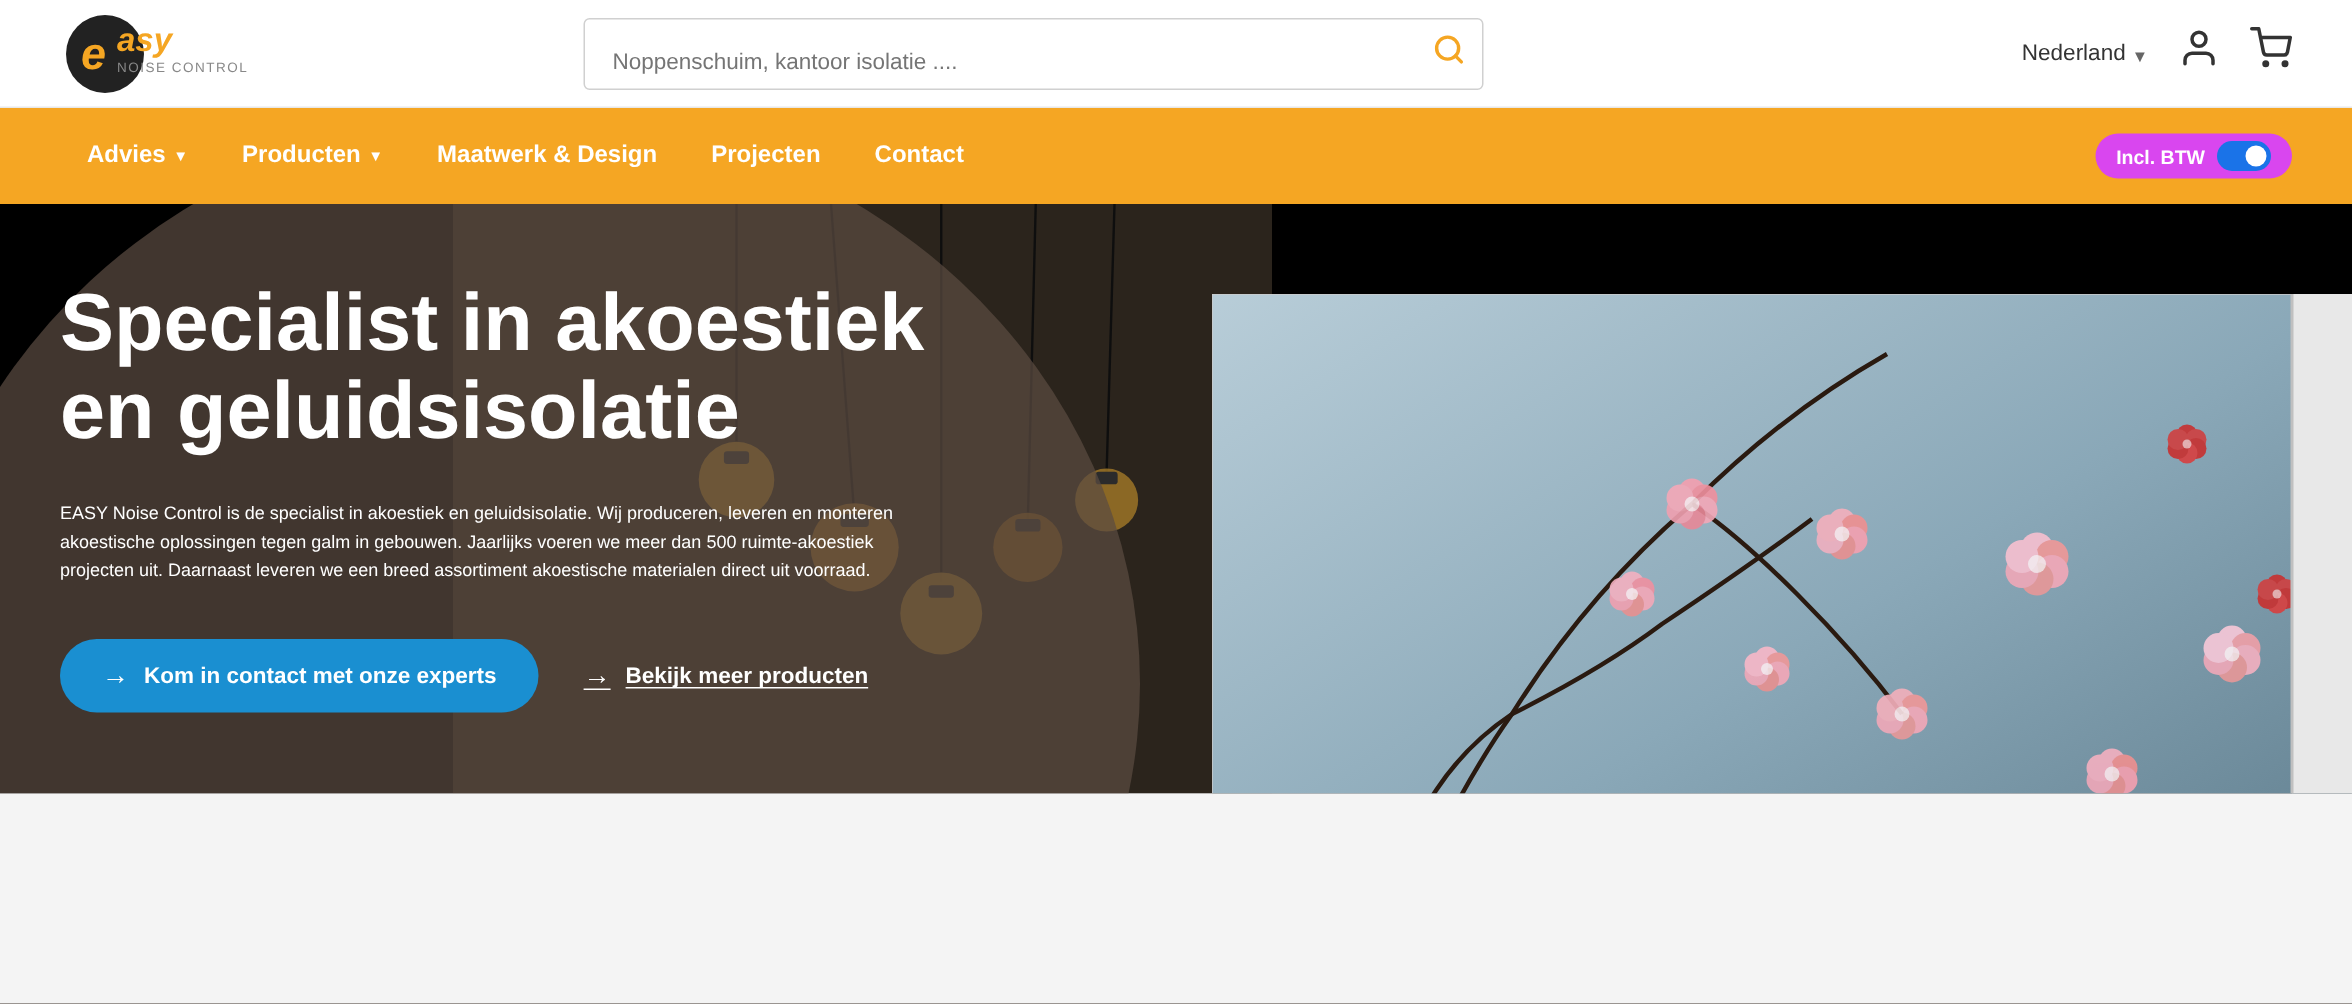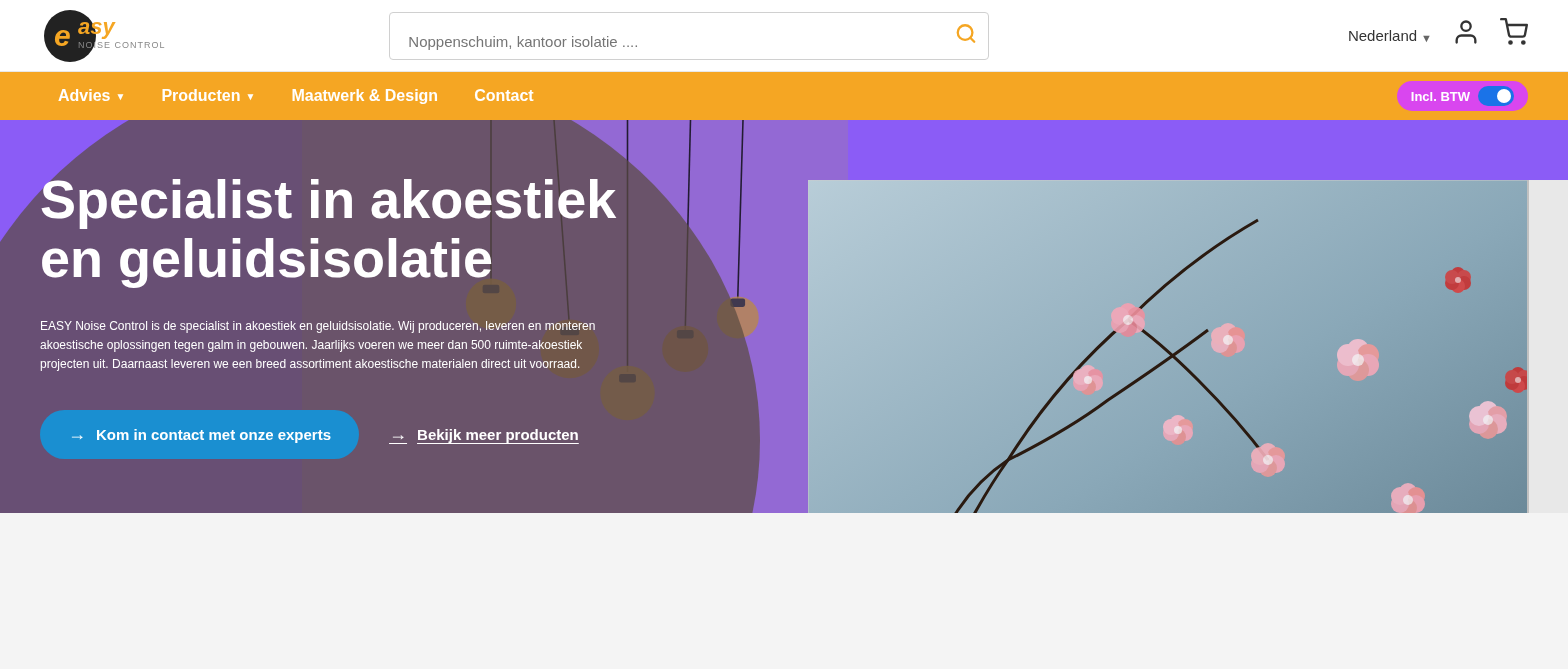--- a/index.html
+++ b/index.html
@@ -84,21 +84,21 @@
 
     .header-icon {
       font-size: 26px;
       color: #333;
       cursor: pointer;
     }
 
     
     .nav {
       background: #F5A623;
-      height: 48px;
+      height: 64px;
       display: flex;
       align-items: center;
       padding: 0 40px;
     }
 
     .nav-items {
       display: flex;
       align-items: center;
       gap: 0;
       flex: 1;
@@ -159,21 +159,21 @@
       height: 14px;
       background: #fff;
       border-radius: 50%;
     }
 
     
     .hero {
       position: relative;
       width: 1568px;
       height: 393px;
-      background: #8b5cf6;
+      background: #000000;
       overflow: hidden;
     }
 
     
     .hero-bg-left {
       position: absolute;
       left: -60px;
       top: -60px;
       width: 820px;
       height: 760px;
@@ -326,20 +326,23 @@
       <span class="nav-chevron">▼</span>
     </a>
     <a class="nav-item">
       <span>Producten</span>
       <span class="nav-chevron">▼</span>
     </a>
     <a class="nav-item">
       <span>Maatwerk &amp; Design</span>
     </a>
     <a class="nav-item">
+      <span>Projecten</span>
+    </a>
+    <a class="nav-item">
       <span>Contact</span>
     </a>
   </div>
   <div class="nav-right">
     <div class="btw-toggle">
       <span>Incl. BTW</span>
       <div class="toggle-switch"></div>
     </div>
   </div>
 </nav>

